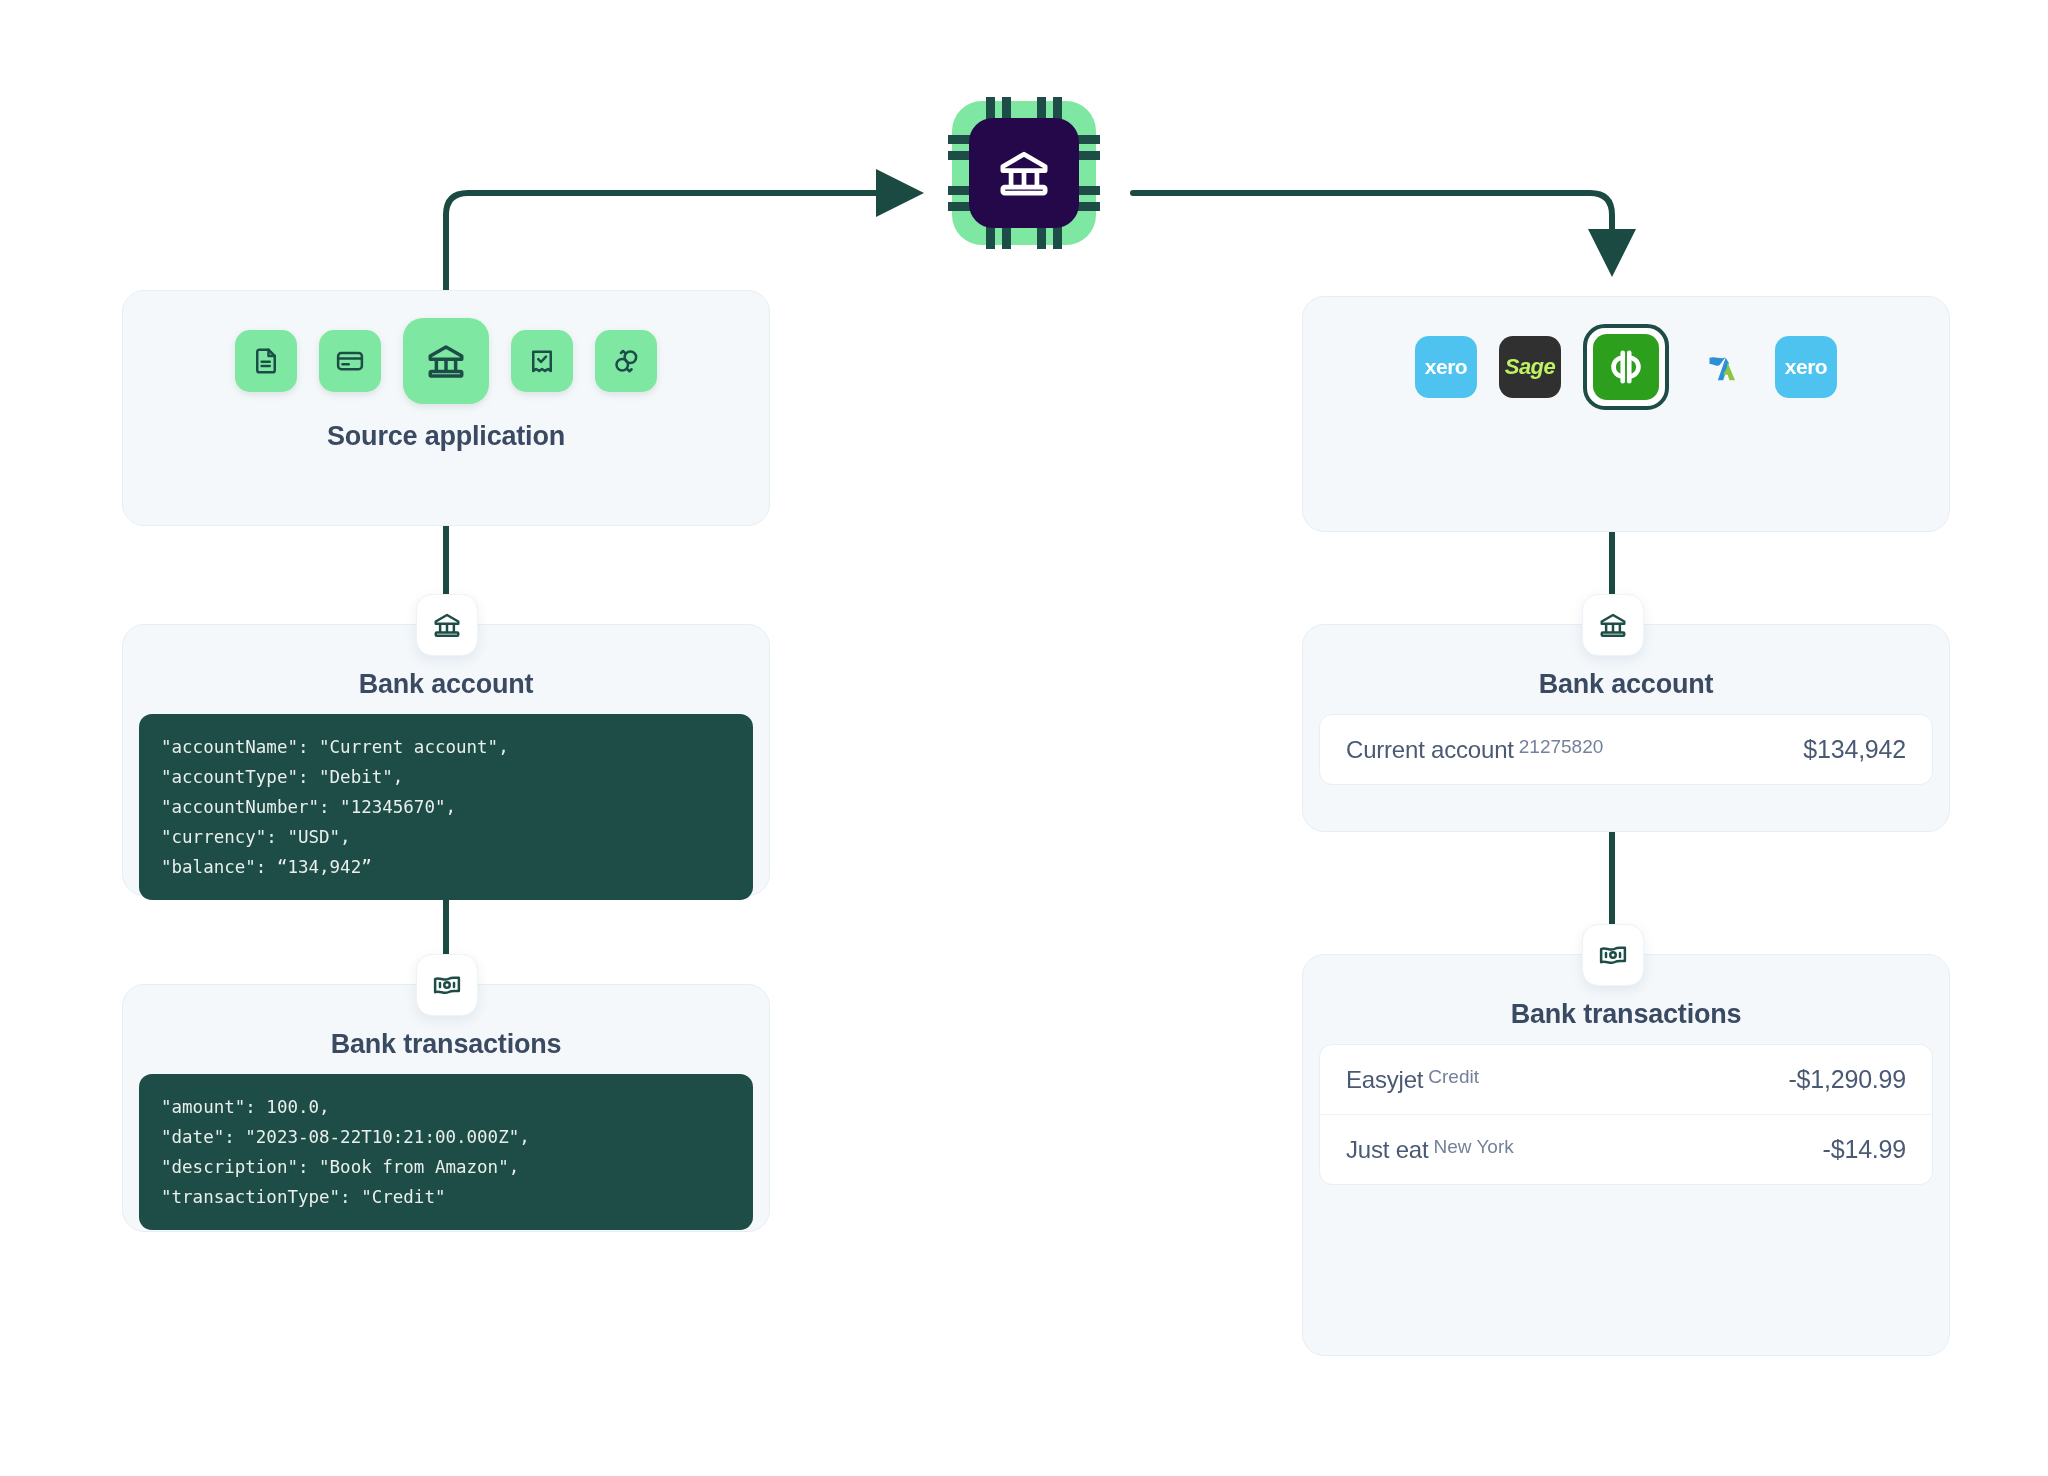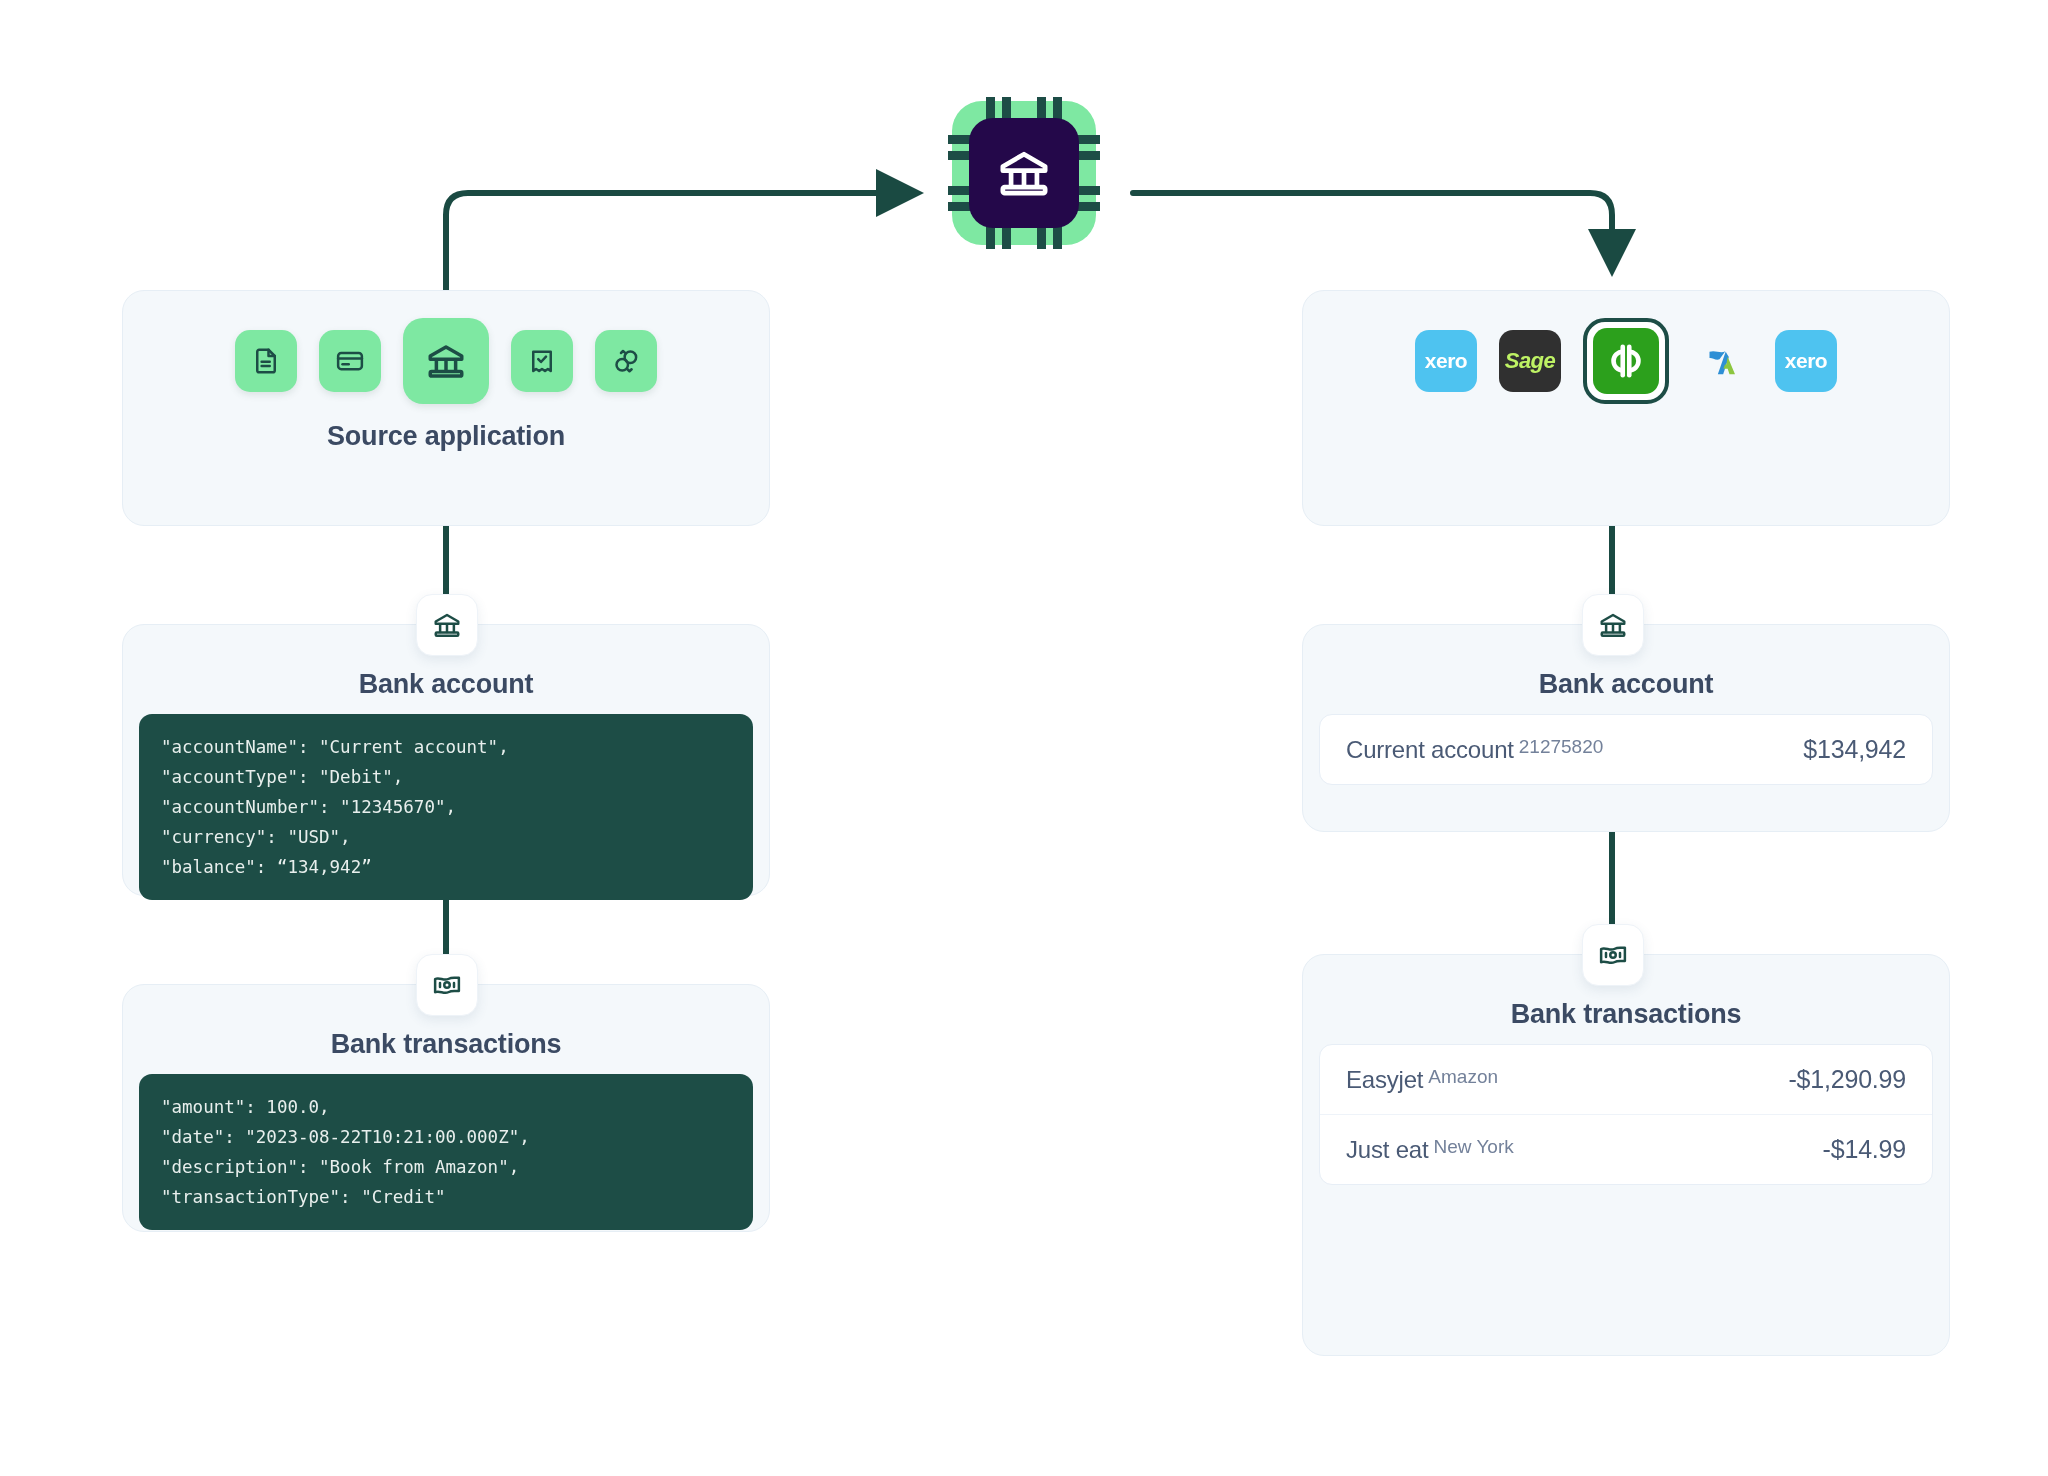--- a/index.html
+++ b/index.html
@@ -73,21 +73,21 @@
   .app-tile.big {
     width: 86px;
     height: 86px;
     border-radius: 20px;
   }
   .app-tile svg { display: block; }
 
   
   #target-panel {
     left: 1302px;
-    top: 290px;
+    top: 296px;
     width: 648px;
     height: 236px;
   }
   .logo-row {
     display: flex;
     align-items: center;
     justify-content: center;
     gap: 22px;
     height: 120px;
     margin-top: 10px;
@@ -418,21 +418,21 @@
       <line x1="17.6" y1="10.4" x2="17.6" y2="13.6"></line>
     </svg>
   </div>
   <div class="panel" id="tgt-tx-panel">
     <div class="heading-pad"></div>
     <div class="panel-title">Bank transactions</div>
     <div class="list-card">
       <div class="row">
         <div class="row-main">
           <div class="row-title">Easyjet</div>
-          <div class="row-sub">Amazon</div>
+          <div class="row-sub">Credit</div>
         </div>
         <div class="row-amount">-$1,290.99</div>
       </div>
       <div class="row">
         <div class="row-main">
           <div class="row-title">Just eat</div>
           <div class="row-sub">New York</div>
         </div>
         <div class="row-amount">-$14.99</div>
       </div>

